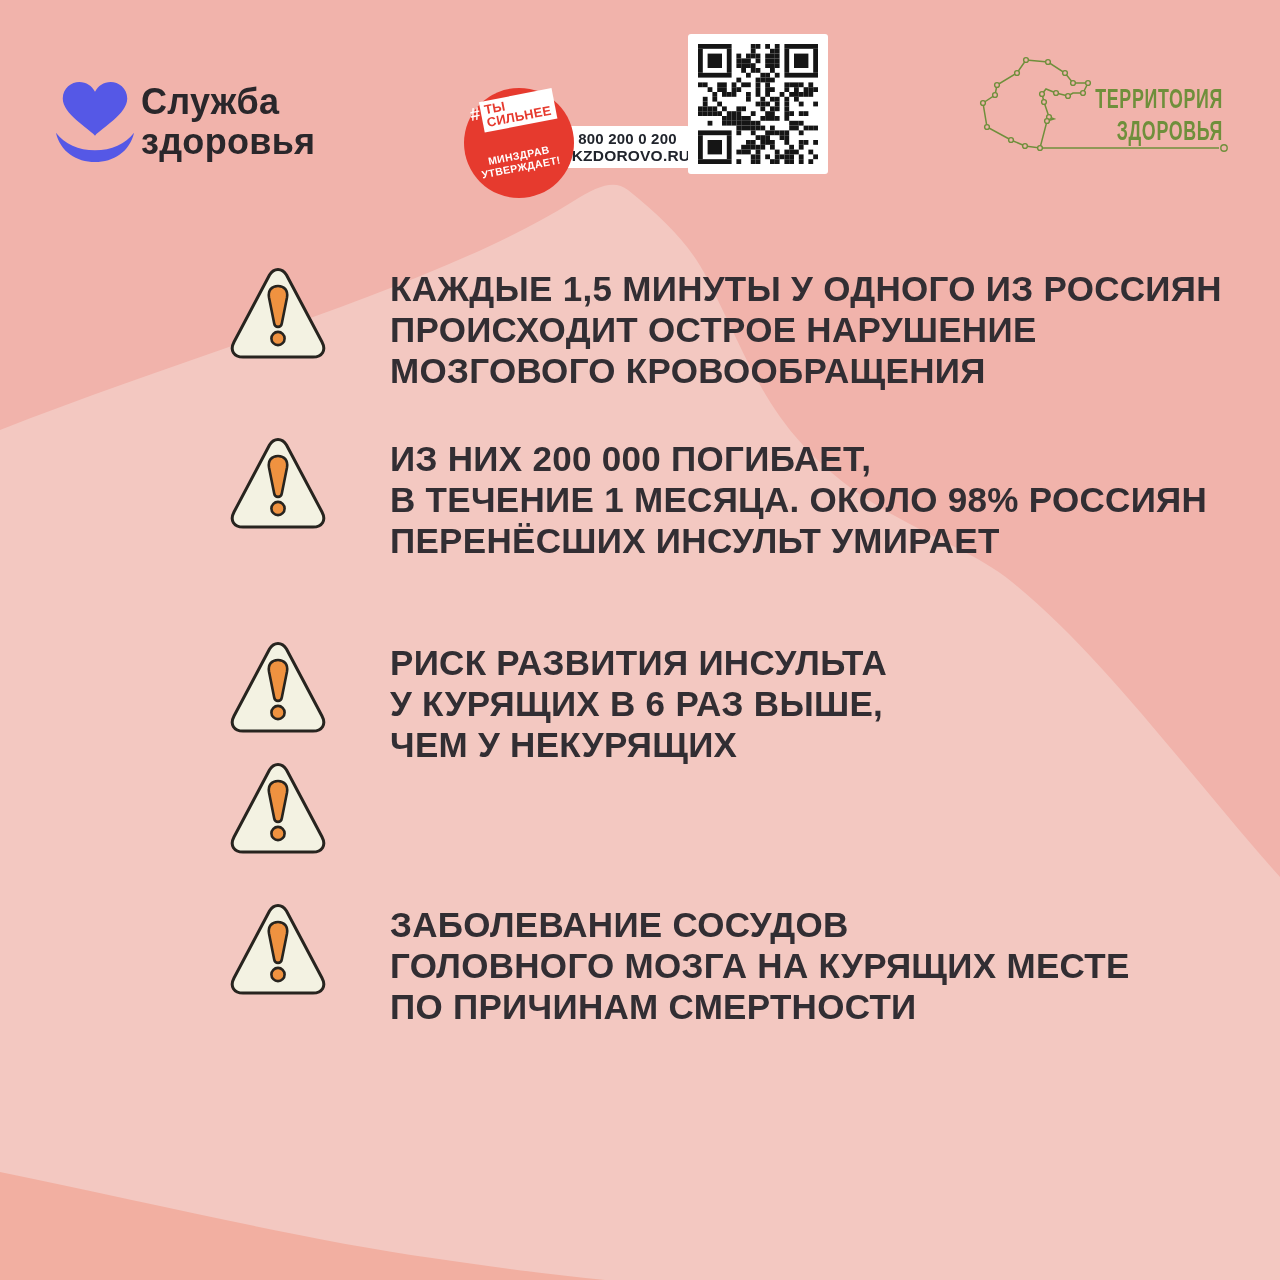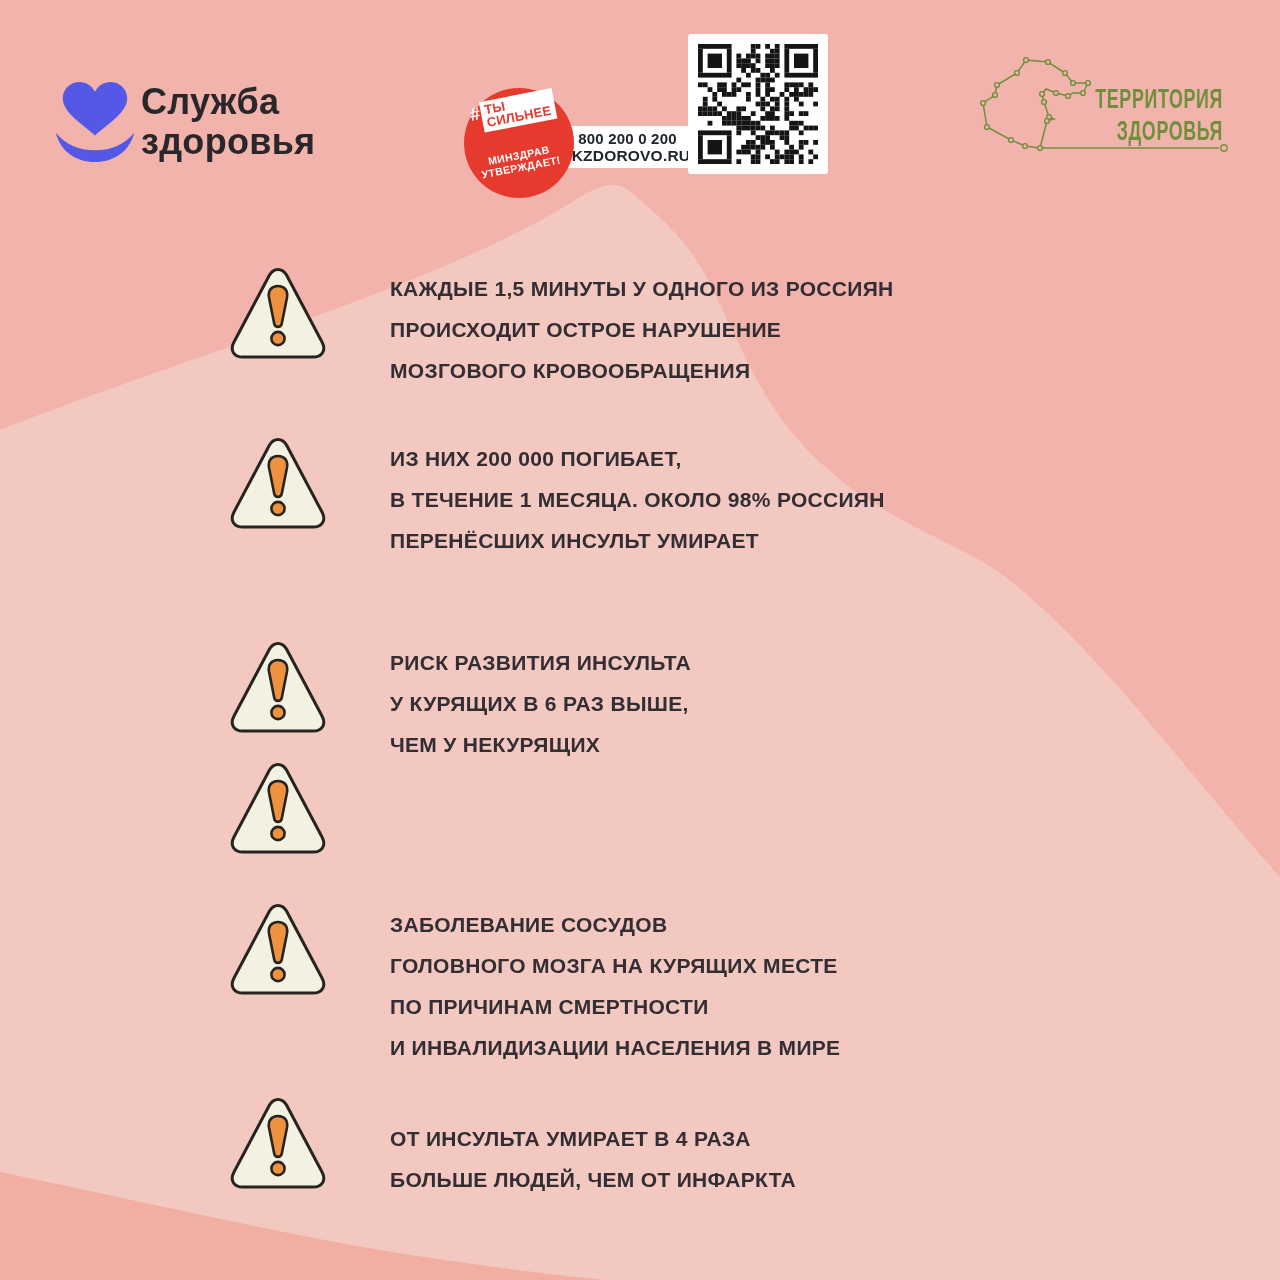--- a/index.html
+++ b/index.html
@@ -50,21 +50,21 @@
     position:absolute;left:0;top:38px;width:250px;text-align:right;
     font-weight:bold;font-size:27px;line-height:32px;letter-spacing:1px;
     color:var(--territory-green,#6f8f3b);
     transform:scaleX(.66);transform-origin:100% 0;
   }
   
   .item{position:absolute;left:223px;width:980px;height:100px;}
   .item .warn{position:absolute;left:0;top:0;width:110px;height:100px;}
   .itext{
     position:absolute;left:167px;top:6px;
-    font-weight:bold;font-size:21px;line-height:41px;letter-spacing:.3px;
+    font-weight:bold;font-size:35px;line-height:41px;letter-spacing:.3px;
     color:var(--text,#322e33);white-space:nowrap;
   }
 </style>
 </head>
 <body>
 
 <div class="canvas">
 
   <svg class="bg" viewBox="0 0 1280 1280" preserveAspectRatio="none" aria-hidden="true">
     <rect width="1280" height="1280" fill="var(--background)"></rect>
@@ -436,27 +436,17 @@
   </div>
 
   <div class="item" style="top:898px">
     <svg class="warn" viewBox="0 0 110 100">
         <use href="#sym-warning"></use>
       </svg>
     <div class="itext">
       <div>ЗАБОЛЕВАНИЕ СОСУДОВ</div>
       <div>ГОЛОВНОГО МОЗГА НА КУРЯЩИХ МЕСТЕ</div>
       <div>ПО ПРИЧИНАМ СМЕРТНОСТИ</div>
-      <div>И ИНВАЛИДИЗАЦИИ НАСЕЛЕНИЯ В МИРЕ</div>
-    </div>
-  </div>
-
-  <div class="item" style="top:1092px">
-    <svg class="warn" viewBox="0 0 110 100">
-        <use href="#sym-warning"></use>
-      </svg>
-    <div class="itext" style="top:26px">
-      <div>ОТ ИНСУЛЬТА УМИРАЕТ В 4 РАЗА</div>
-      <div>БОЛЬШЕ ЛЮДЕЙ, ЧЕМ ОТ ИНФАРКТА</div>
-    </div>
-  </div>
+    </div>
+  </div>
+
 
 </div>
 
 </body></html>

